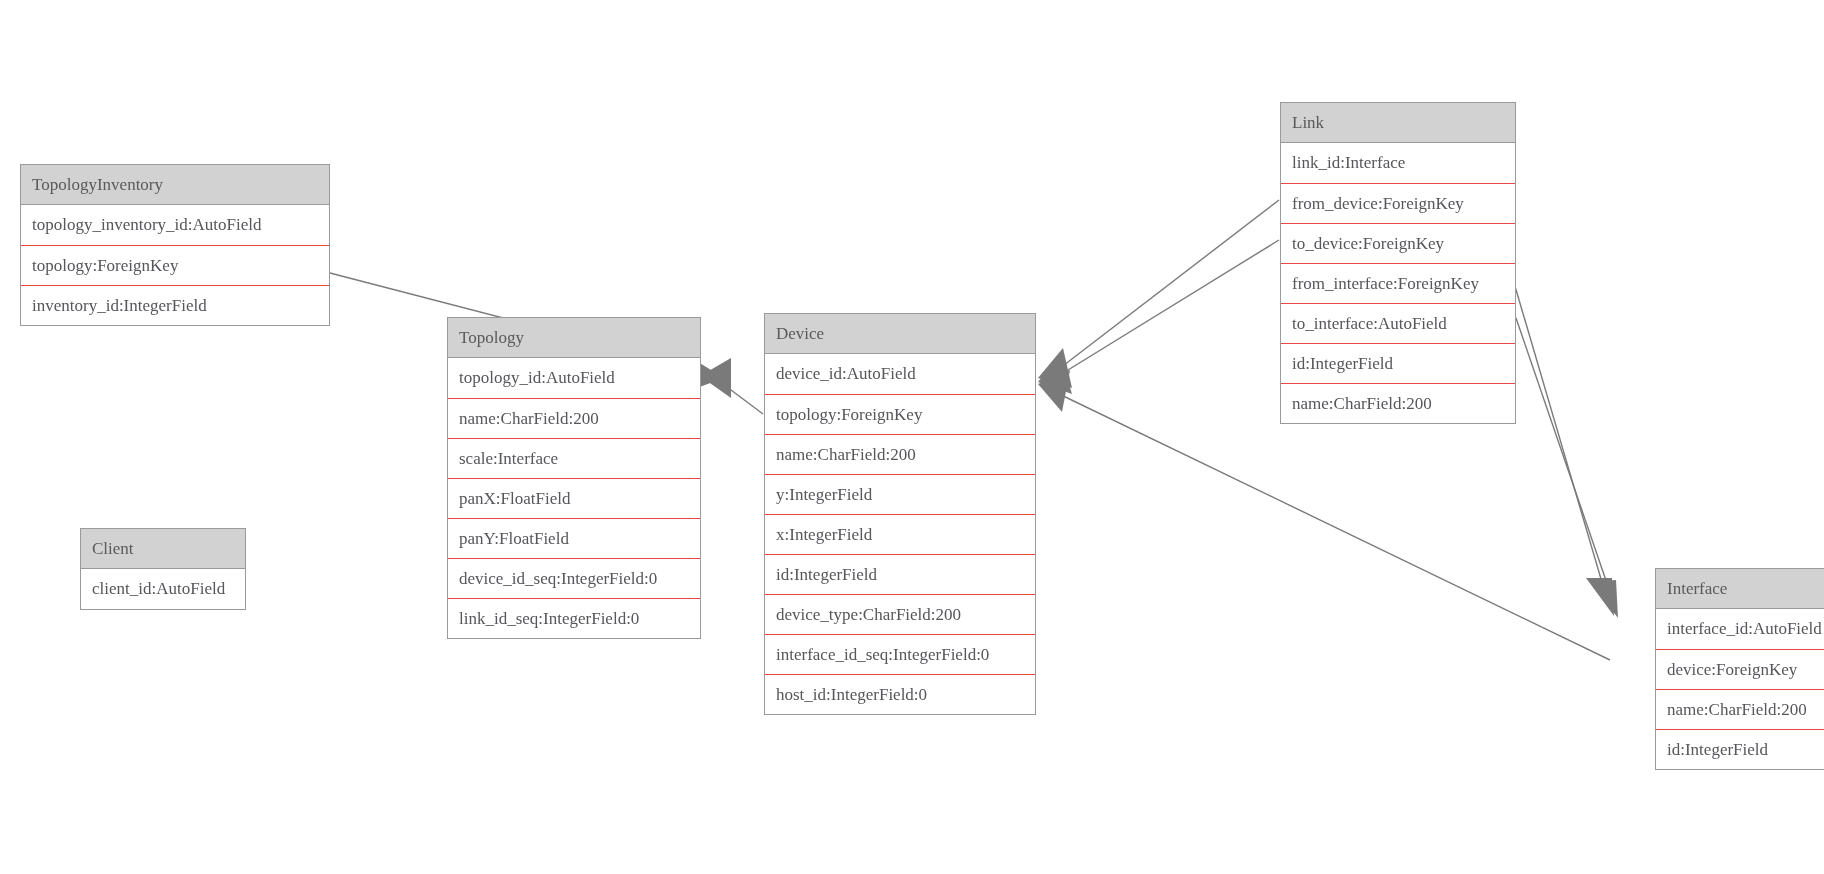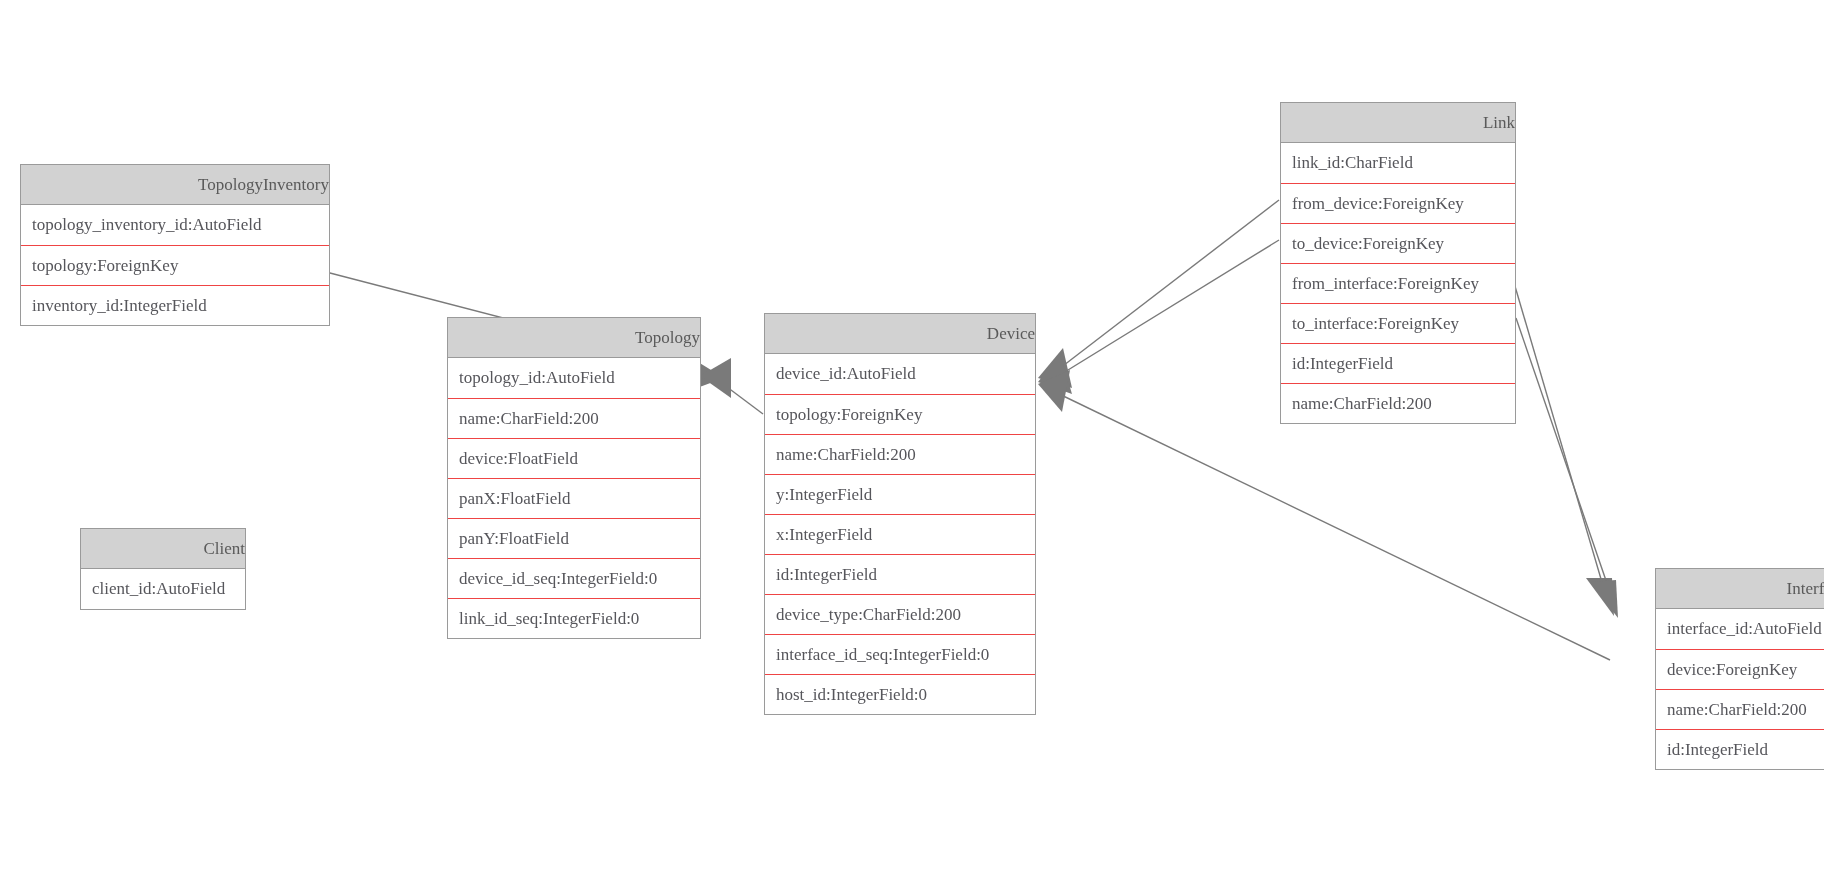--- a/index.html
+++ b/index.html
@@ -34,21 +34,20 @@
     box-sizing: border-box;
     background: #d2d2d2;
     border-bottom: 1px solid #9a9a9a;
     color: #5a5a5a;
     font-size: 17px;
     line-height: 40px;
     height: 40px;
     padding: 0 0 0 11px;
     white-space: nowrap;
     overflow: hidden;
-    text-align: right;
   }
   .entity-field {
     box-sizing: border-box;
     border-top: 1px solid #ef4444;
     color: #56565b;
     font-size: 17px;
     line-height: 40px;
     height: 40px;
     padding: 0 0 0 11px;
     white-space: nowrap;
@@ -116,21 +115,21 @@
 
   <div class="entity" style="left:80px; top:528px; width:166px;">
     <div class="entity-header">Client</div>
     <div class="entity-field first">client_id:AutoField</div>
   </div>
 
   <div class="entity" style="left:447px; top:317px; width:254px;">
     <div class="entity-header">Topology</div>
     <div class="entity-field first">topology_id:AutoField</div>
     <div class="entity-field">name:CharField:200</div>
-    <div class="entity-field">device:FloatField</div>
+    <div class="entity-field">scale:Interface</div>
     <div class="entity-field">panX:FloatField</div>
     <div class="entity-field">panY:FloatField</div>
     <div class="entity-field">device_id_seq:IntegerField:0</div>
     <div class="entity-field">link_id_seq:IntegerField:0</div>
   </div>
 
   <div class="entity" style="left:764px; top:313px; width:272px;">
     <div class="entity-header">Device</div>
     <div class="entity-field first">device_id:AutoField</div>
     <div class="entity-field">topology:ForeignKey</div>
@@ -138,25 +137,25 @@
     <div class="entity-field">y:IntegerField</div>
     <div class="entity-field">x:IntegerField</div>
     <div class="entity-field">id:IntegerField</div>
     <div class="entity-field">device_type:CharField:200</div>
     <div class="entity-field">interface_id_seq:IntegerField:0</div>
     <div class="entity-field">host_id:IntegerField:0</div>
   </div>
 
   <div class="entity" style="left:1280px; top:102px; width:236px;">
     <div class="entity-header">Link</div>
-    <div class="entity-field first">link_id:CharField</div>
+    <div class="entity-field first">link_id:Interface</div>
     <div class="entity-field">from_device:ForeignKey</div>
     <div class="entity-field">to_device:ForeignKey</div>
     <div class="entity-field">from_interface:ForeignKey</div>
-    <div class="entity-field">to_interface:ForeignKey</div>
+    <div class="entity-field">to_interface:AutoField</div>
     <div class="entity-field">id:IntegerField</div>
     <div class="entity-field">name:CharField:200</div>
   </div>
 
   <div class="entity" style="left:1611px; top:568px; width:193px;margin-left:44px;">
     <div class="entity-header">Interface</div>
     <div class="entity-field first">interface_id:AutoField</div>
     <div class="entity-field">device:ForeignKey</div>
     <div class="entity-field">name:CharField:200</div>
     <div class="entity-field">id:IntegerField</div>

